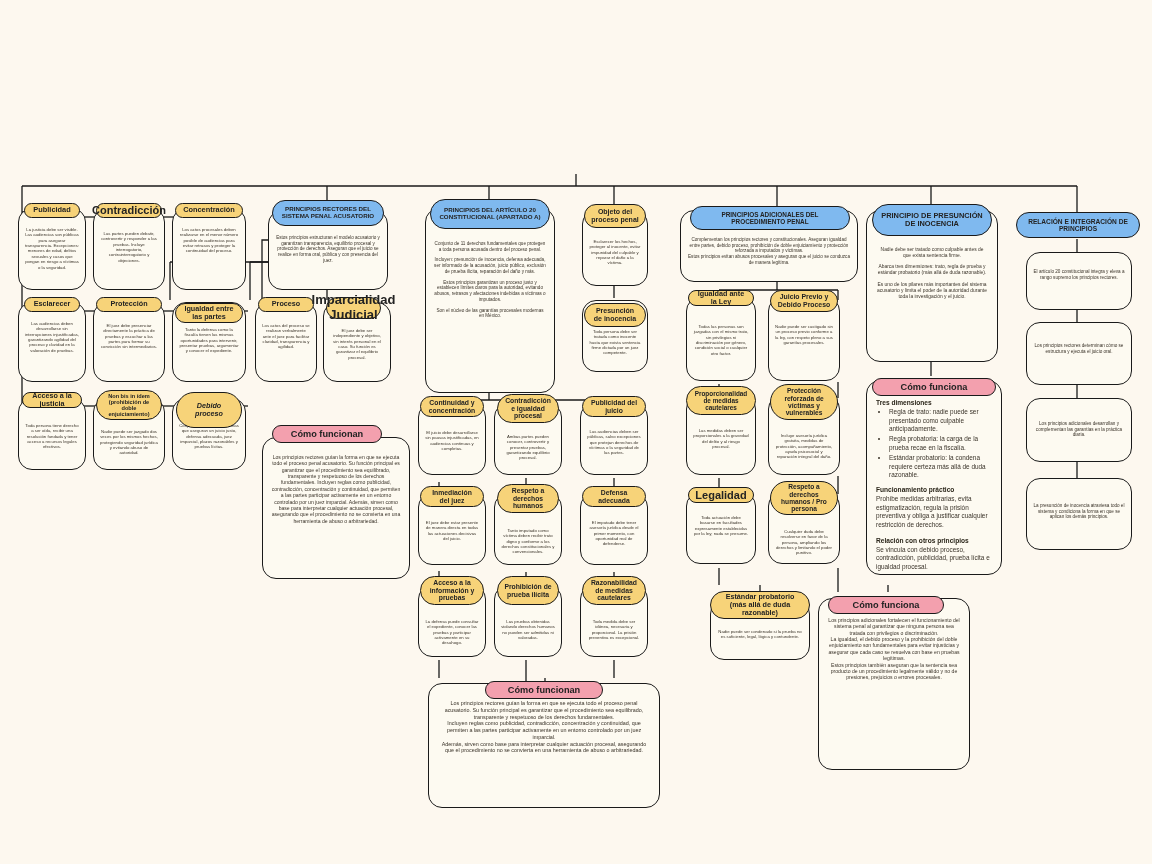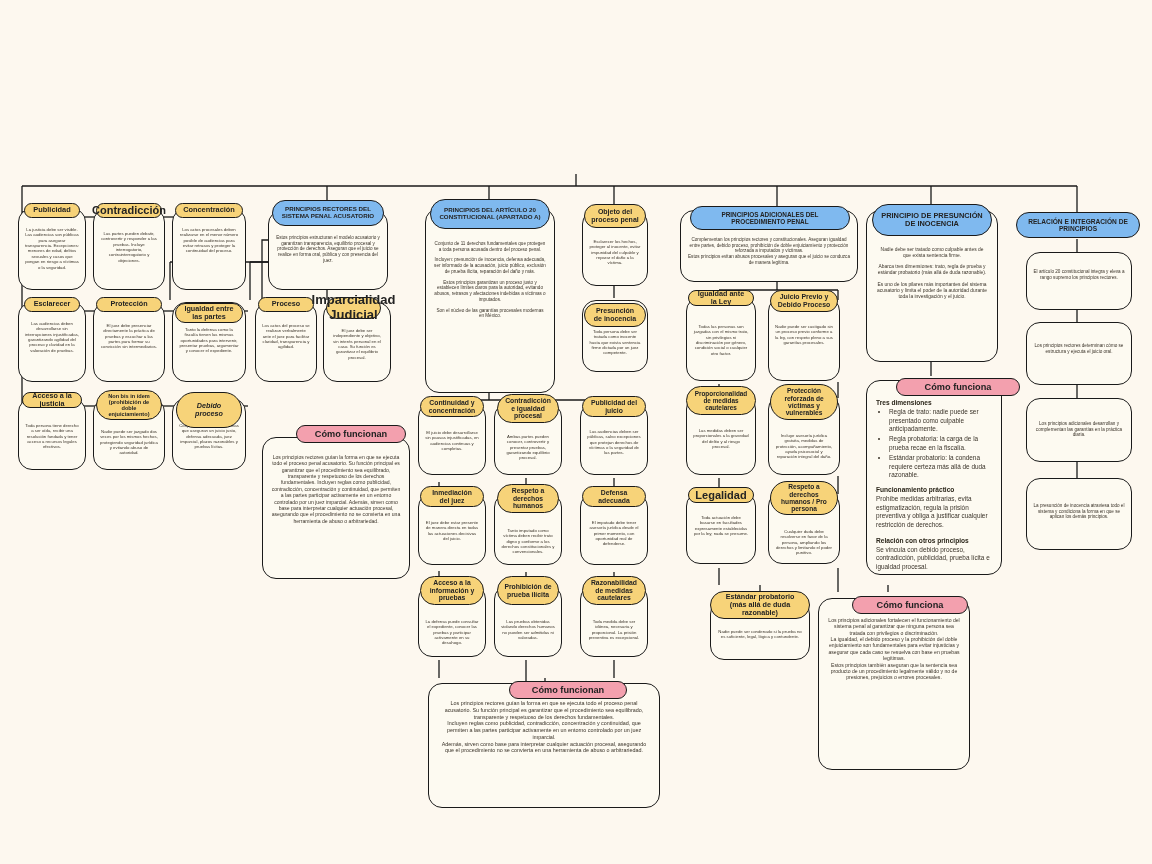--- a/index.html
+++ b/index.html
@@ -37,21 +37,21 @@
     text-align: center;
     font-weight: bold;
     display: flex; align-items: center; justify-content: center;
     color: #232323;
     line-height: 1.12;
     padding: 2px 6px;
     z-index: 5;
   }
   .pill.yellow { background: #f7d379; }
   .pill.blue   { background: #7fb9ef; }
-  .pill.pink   { background: #f3a0ae; margin-left: 24px; }
+  .pill.pink   { background: #f3a0ae; }
 
   
   .root {
     position: absolute;
     background: #fdfaf1;
     border: 1.6px solid #1a1a1a;
     border-radius: 14px;
     display: flex; align-items: center; justify-content: center;
     text-align: center;
     font-weight: bold;

